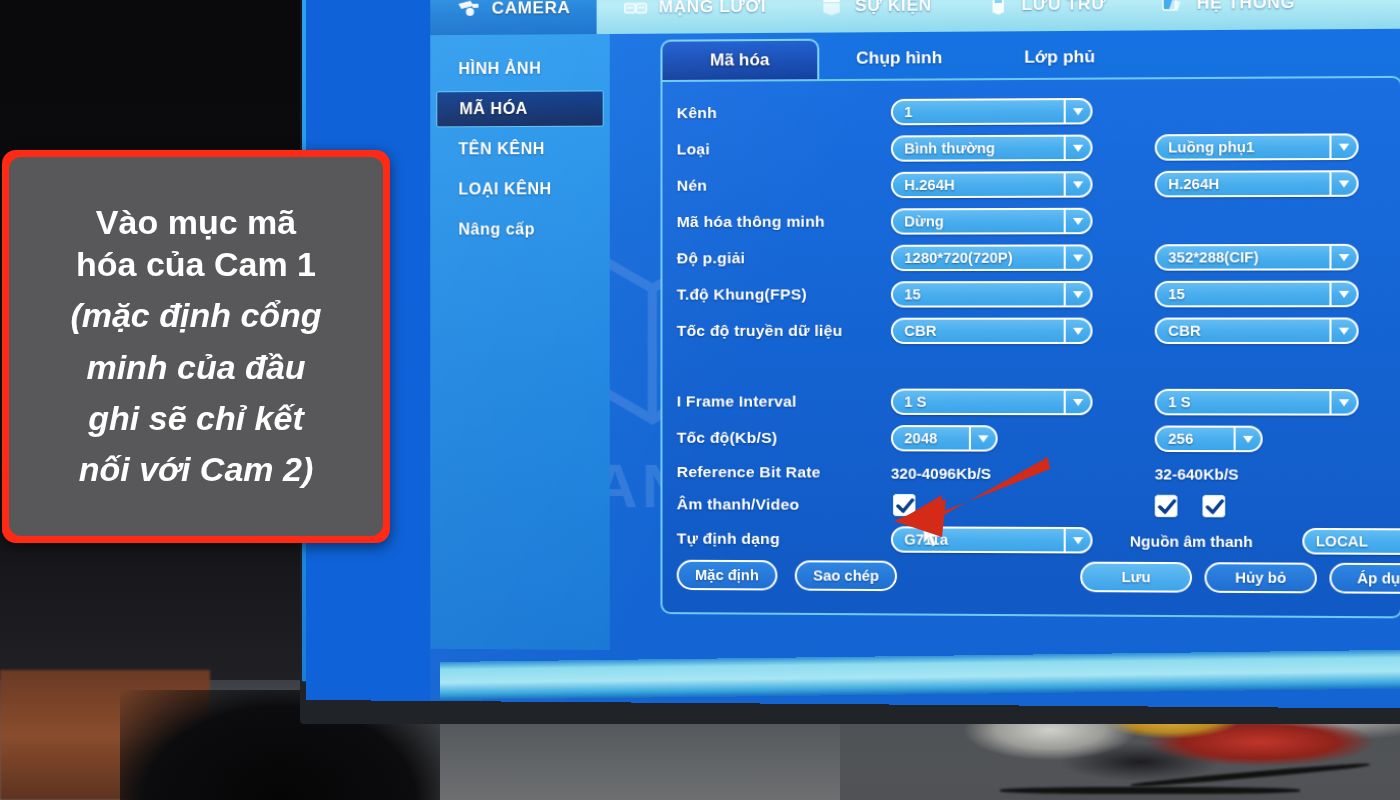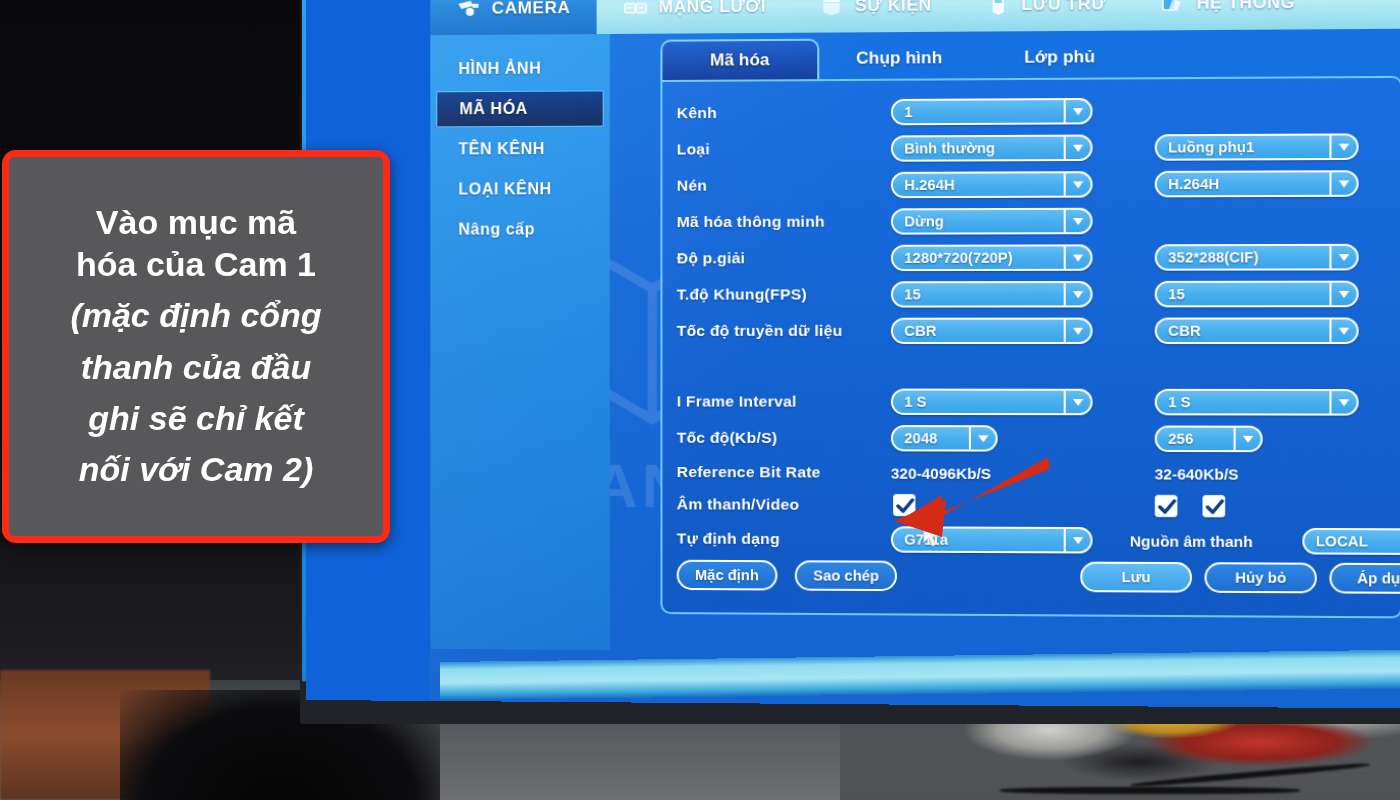--- a/index.html
+++ b/index.html
@@ -232,21 +232,21 @@
   .cursor { position: absolute; left: 922px; top: 522px; width: 20px; height: 26px; z-index: 40; }
   .redarrow { position: absolute; left: 880px; top: 455px; width: 170px; height: 90px; z-index: 41; }
 
   
   .callout {
     position: absolute; left: 2px; top: 150px; width: 388px; height: 393px;
     background: #ff2a16; border-radius: 14px; padding: 7px; z-index: 60;
     box-shadow: 0 4px 14px rgba(0,0,0,.5);
   }
   .callout-inner {
-    width: 100%; height: 100%; background: #58585a; border-radius: 5px;
+    width: 100%; height: 100%; background: #58585a; border-radius: 12px;
     display: flex; flex-direction: column; align-items: center; justify-content: center;
     padding: 10px 5px;
   }
   .callout-line {
     color: #ffffff; font-weight: bold; font-size: 34px; line-height: 1.22;
     text-align: center; white-space: nowrap;
   }
   .callout-line.it { font-style: italic; font-weight: bold; margin-top: 10px; }
 
   .screen-glare {
@@ -636,19 +636,19 @@
     <svg viewBox="0 0 20 26" width="20" height="26">
       <path d="M2 1 L2 20 L7 15.5 L10.5 24 L13.5 22.5 L10.2 14.5 L17 14 Z" fill="#ffffff" stroke="#cfd8de" stroke-width="1"></path>
     </svg>
   </div>
 
   <div class="callout">
     <div class="callout-inner">
       <div class="callout-line">Vào mục mã</div>
       <div class="callout-line">hóa của Cam 1</div>
       <div class="callout-line it">(mặc định cổng</div>
-      <div class="callout-line it">thanh của đầu</div>
+      <div class="callout-line it">minh của đầu</div>
       <div class="callout-line it">ghi sẽ chỉ kết</div>
       <div class="callout-line it">nối với Cam 2)</div>
     </div>
   </div>
 
 </div>
 
 </body></html>

